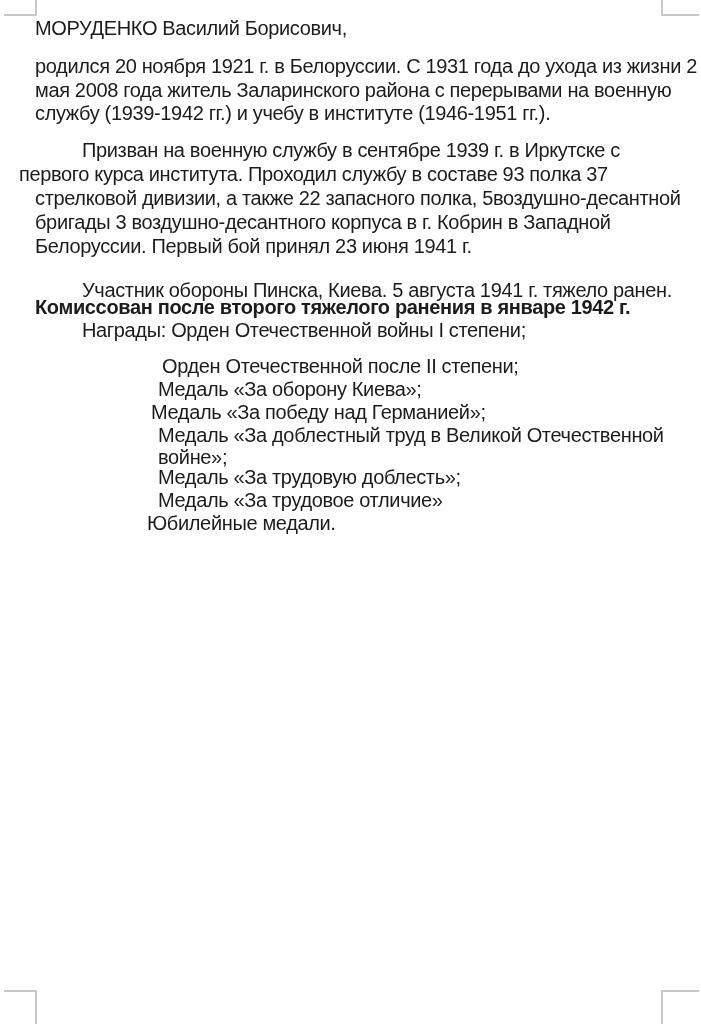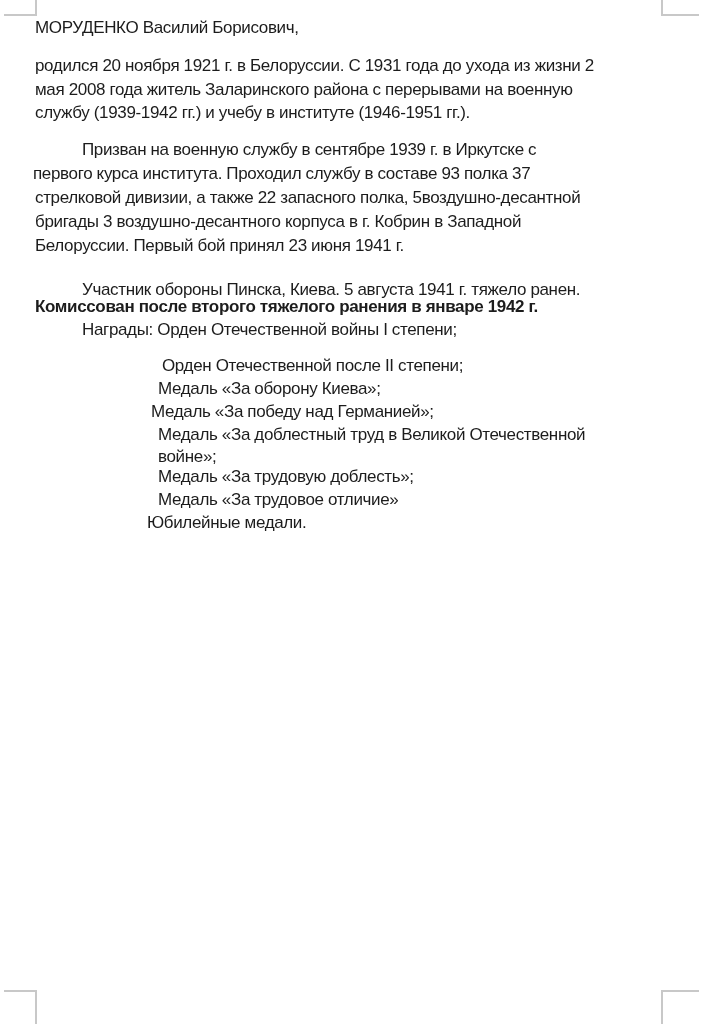--- a/index.html
+++ b/index.html
@@ -4,42 +4,42 @@
 <style>
   html, body { margin:0; padding:0; background:#ffffff; }
   body { width:701px; height:1024px; position:relative; overflow:hidden;
          font-family:"Liberation Sans", "DejaVu Sans", sans-serif; color:#1c1c1c; }
   .crop { position:absolute; border-color:#c8c8c8; border-style:solid; border-width:0; }
   .crop.tl { left:4px; top:-2px; width:31px; height:16px; border-right-width:2px; border-bottom-width:2px; }
   .crop.tr { left:661px; top:-2px; width:36px; height:16px; border-left-width:2px; border-bottom-width:2px; }
   .crop.bl { left:4px; top:990px; width:31px; height:40px; border-right-width:2px; border-top-width:2px; }
   .crop.br { left:661px; top:990px; width:36px; height:40px; border-left-width:2px; border-top-width:2px; }
 
-  .line { position:absolute; font-size:17px; line-height:24px; white-space:nowrap; letter-spacing:-0.35px; }
+  .line { position:absolute; font-size:20px; line-height:24px; white-space:nowrap; letter-spacing:-0.35px; }
 </style>
 </head>
 <body>
 
 <div class="crop tl"></div>
 <div class="crop tr"></div>
 <div class="crop bl"></div>
 <div class="crop br"></div>
 
 <div>
   <div class="line" style="left:35px;top:16px;">МОРУДЕНКО Василий Борисович,</div>
 
   <div>
     <div class="line" style="left:35px;top:54px;">родился 20 ноября 1921 г. в Белоруссии. С 1931 года до ухода из жизни 2</div>
     <div class="line" style="left:35px;top:78px;">мая 2008 года житель Заларинского района с перерывами на военную</div>
     <div class="line" style="left:35px;top:101px;">службу (1939-1942 гг.) и учебу в институте (1946-1951 гг.).</div>
   </div>
 
   <div>
     <div class="line" style="left:82px;top:138px;">Призван на военную службу в сентябре 1939 г. в Иркутске с</div>
-    <div class="line" style="left:33px;top:162px;">первого курса института. Проходил службу в составе 93 полка 37</div>
+    <div class="line" style="left:19px;top:162px;">первого курса института. Проходил службу в составе 93 полка 37</div>
     <div class="line" style="left:35px;top:186px;">стрелковой дивизии, а также 22 запасного полка, 5воздушно-десантной</div>
     <div class="line" style="left:35px;top:210px;">бригады 3 воздушно-десантного корпуса в г. Кобрин в Западной</div>
     <div class="line" style="left:35px;top:234px;">Белоруссии. Первый бой принял 23 июня 1941 г.</div>
   </div>
 
   <div>
     <div class="line" style="left:82px;top:278px;">Участник обороны Пинска, Киева. 5 августа 1941 г. тяжело ранен.</div>
     <div class="line" style="left:35px;top:295px;font-weight:bold;">Комиссован после второго тяжелого ранения в январе 1942 г.</div>
   </div>
 

